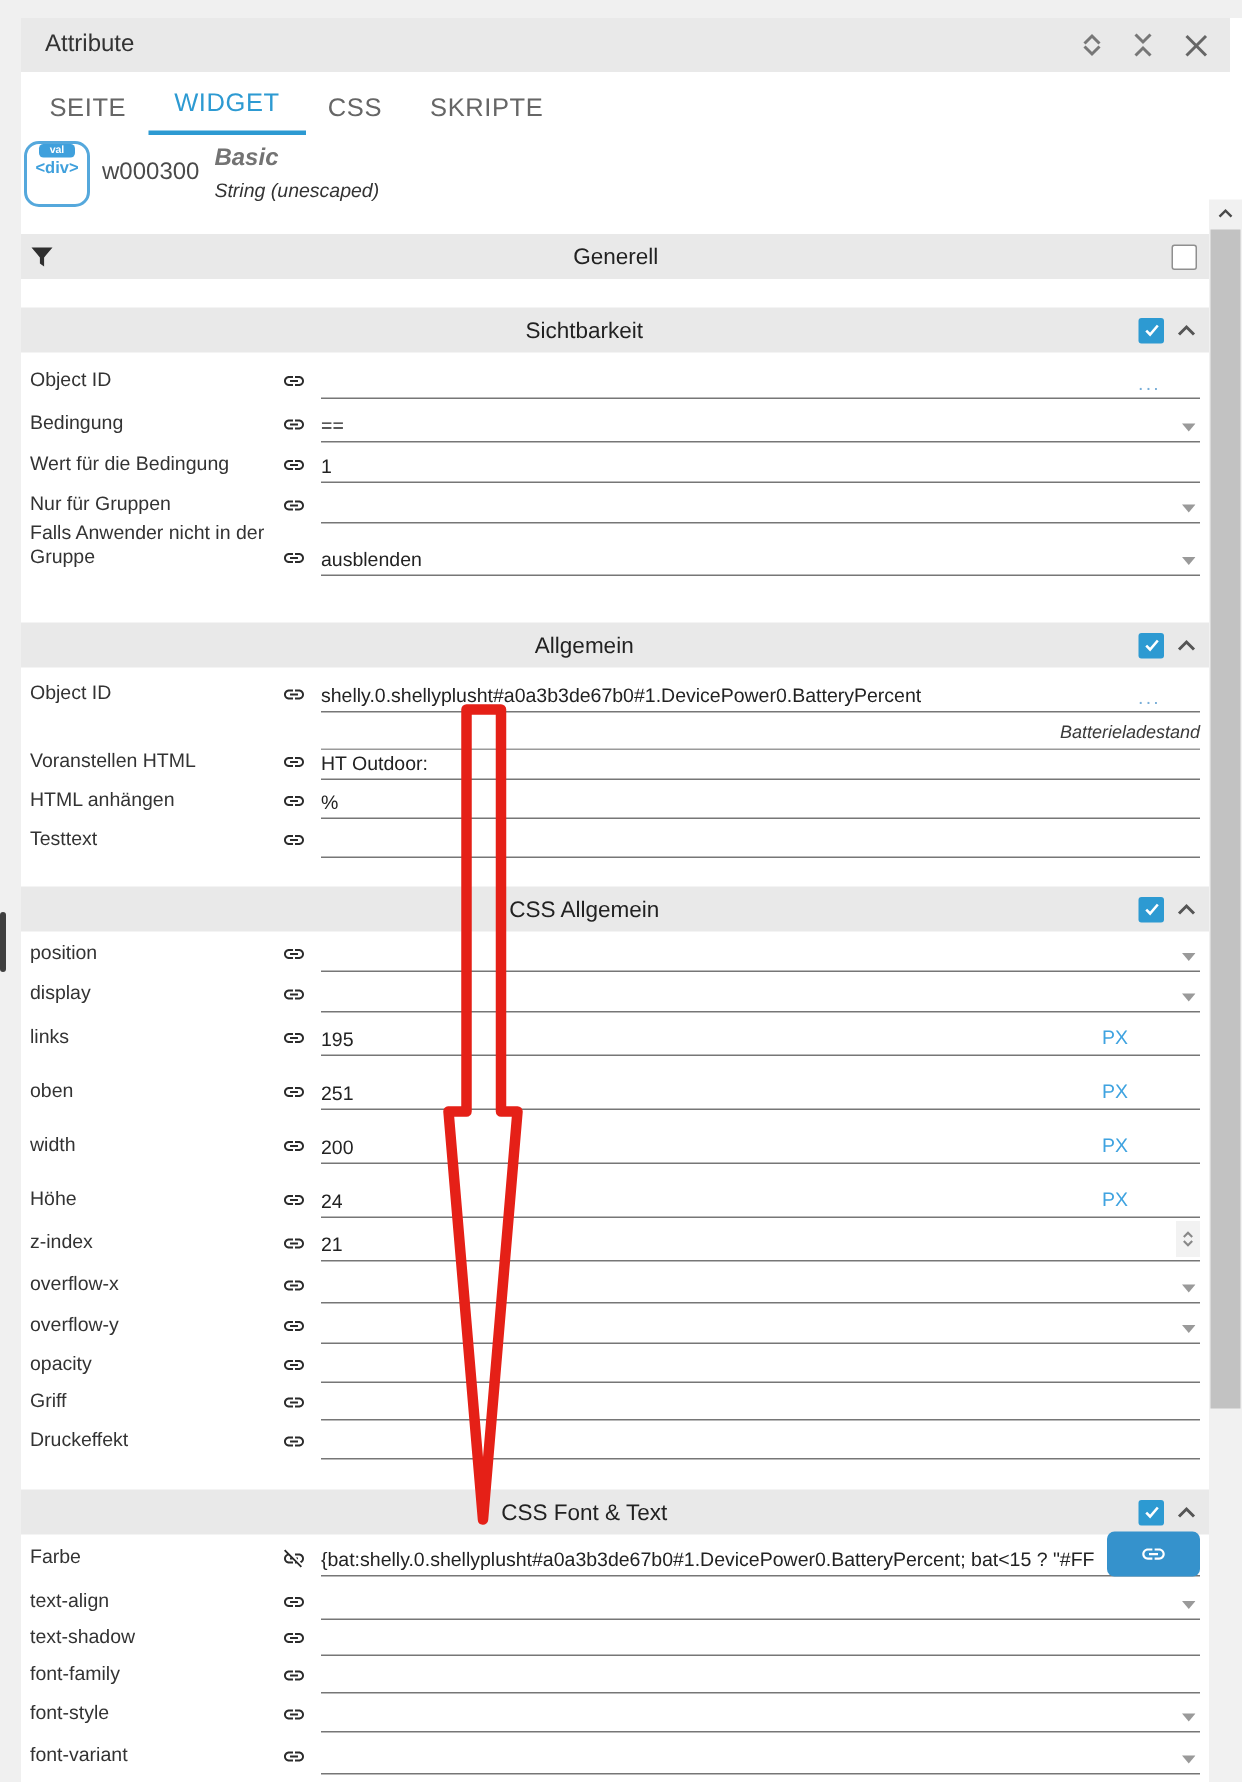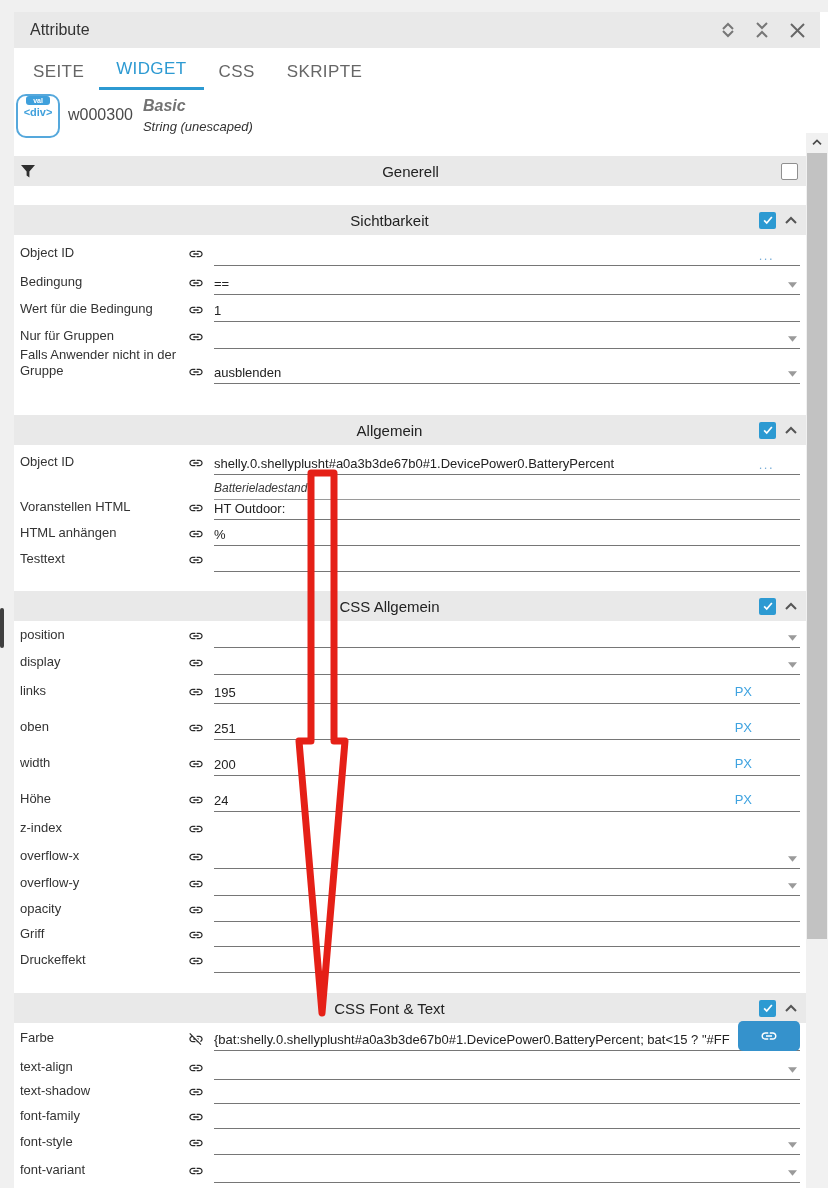--- a/index.html
+++ b/index.html
@@ -78,21 +78,21 @@
   .lic{width:16px;height:16px;fill:#2b2b2b;cursor:pointer;}
   .fld{
     flex:1;margin-right:6px;border-bottom:1px solid #767676;
     position:relative;height:22px;display:flex;align-items:flex-end;
     min-width:0;cursor:text;
   }
   .val{
     font-size:13px;color:#222;padding-bottom:3px;white-space:nowrap;
     overflow:hidden;display:block;
   }
-  .hintrow .fld{border-bottom:1px solid #9a9a9a;}
+  .hintrow .fld{border-bottom:1px solid #9a9a9a;justify-content:flex-end;}
   .hint{font-size:12px;font-style:italic;color:#3a3a3a;padding-bottom:4px;white-space:nowrap;}
   .caret{position:absolute;right:3px;bottom:6px;line-height:0;cursor:pointer;}
   .more{
     position:absolute;right:26px;bottom:2px;color:#79aed8;font-size:13px;
     letter-spacing:1.5px;cursor:pointer;
   }
   .px{
     position:absolute;right:48px;bottom:4px;color:#3fa3e0;font-size:13px;cursor:pointer;
   }
   .spin{
@@ -442,20 +442,31 @@
       </span>
     </div>
 
     <div class="row h29">
       <span class="lbl">z-index</span>
       <span class="lcol">
           <svg class="lic">
             <use href="#i-link"></use>
           </svg>
         </span>
+      <span class="fld">
+        <span class="val">21</span>
+        <span class="spin">
+          <svg width="10" height="7" viewBox="0 0 14 10">
+              <polyline points="3,8 7,4 11,8" fill="none" stroke="#888" stroke-width="2"></polyline>
+            </svg>
+          <svg width="10" height="7" viewBox="0 0 14 10">
+              <polyline points="3,2 7,6 11,2" fill="none" stroke="#888" stroke-width="2"></polyline>
+            </svg>
+        </span>
+      </span>
     </div>
 
     <div class="row h28">
       <span class="lbl">overflow-x</span>
       <span class="lcol">
           <svg class="lic">
             <use href="#i-link"></use>
           </svg>
         </span>
       <span class="fld">

